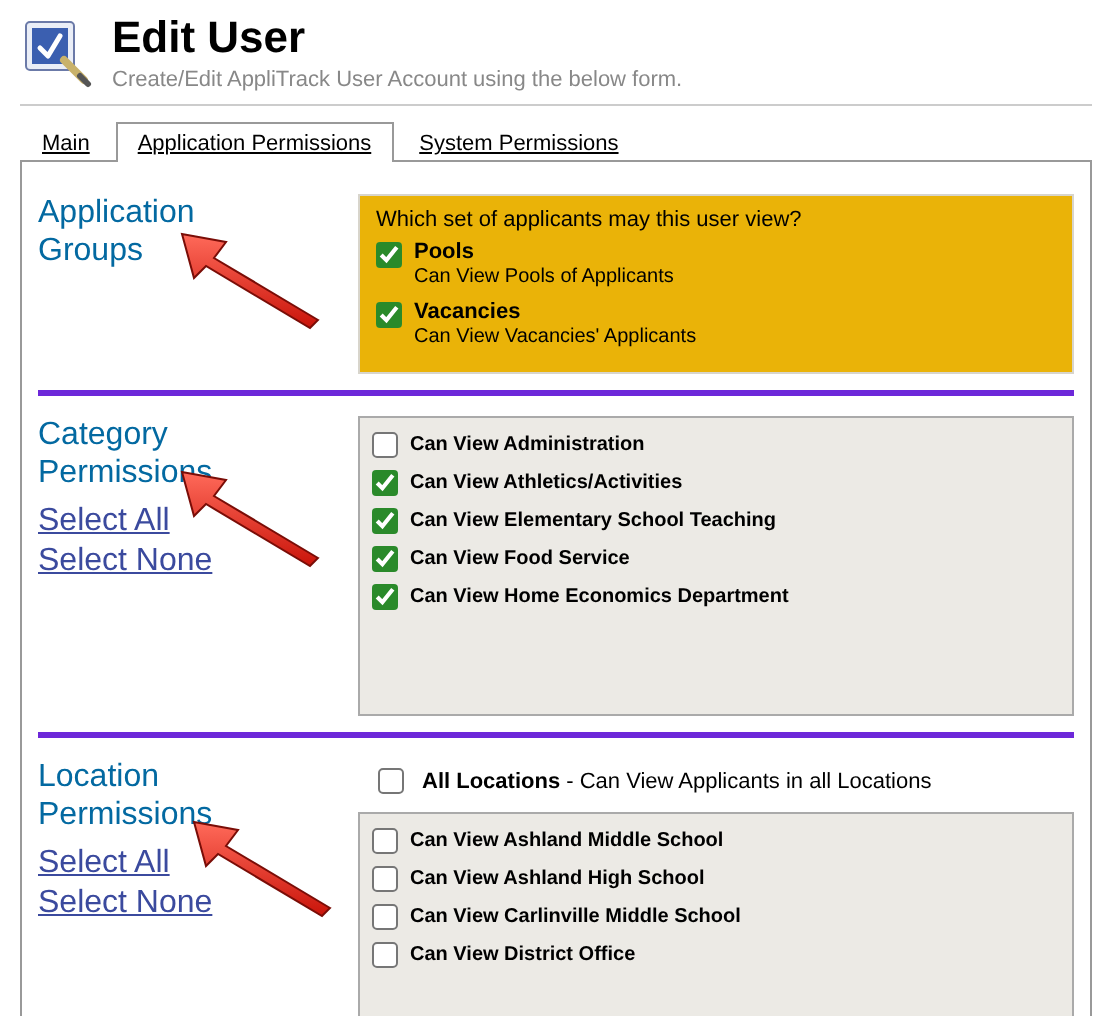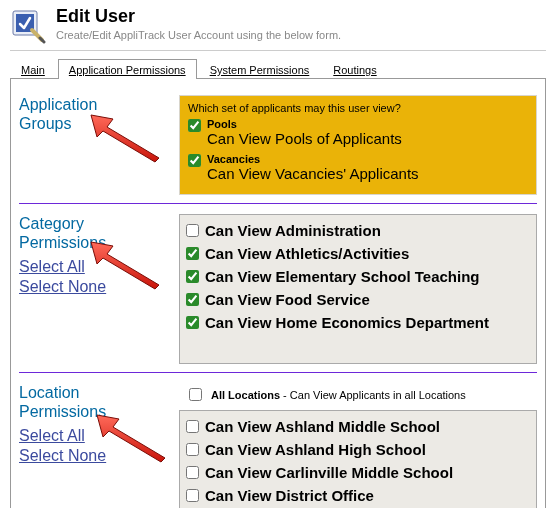--- a/index.html
+++ b/index.html
@@ -19,21 +19,21 @@
   }
   .header-icon {
     width: 36px;
     height: 36px;
     position: relative;
     flex-shrink: 0;
     margin-top: 2px;
   }
   .header-text h1 {
     margin: 0;
-    font-size: 18px;
+    font-size: 22px;
     font-weight: bold;
     color: #000;
   }
   .header-text p {
     margin: 2px 0 0 0;
     font-size: 11px;
     color: #888;
   }
   .hr-line {
     border: 0;
@@ -82,21 +82,21 @@
     margin: 0 10px;
     padding: 10px 8px 6px 8px;
     position: relative;
   }
   .section {
     display: flex;
     gap: 10px;
     padding: 6px 0 8px 0;
   }
   .section + .section {
-    border-top: 1px solid #6d28d9;
+    border-top: 3px solid #6d28d9;
     padding-top: 10px;
   }
   .section-left {
     width: 150px;
     flex-shrink: 0;
     position: relative;
   }
   .section-title {
     color: #0369a1;
     font-size: 16px;
@@ -135,42 +135,42 @@
     gap: 6px;
     margin-bottom: 6px;
   }
   .opt-row input[type=checkbox] {
     margin: 1px 0 0 0;
     width: 13px; height: 13px;
     flex-shrink: 0;
     accent-color: #2a8a2a;
   }
   .opt-text strong { font-weight: bold; }
-  .opt-text .sub { font-size: 15px; color: #000; margin-top: 12px; }
+  .opt-text .sub { font-size: 10px; color: #000; margin-top: 12px; }
   .scroll-box {
     background: #eceae5;
     border: 1px solid #aaa;
     height: 150px;
     overflow-y: scroll;
     padding: 4px 6px;
     position: relative;
   }
   .scroll-box.tall { height: 110px; }
   .check-row {
     display: flex;
     align-items: center;
     gap: 6px;
     padding: 3px 0;
   }
   .check-row input[type=checkbox] {
     margin: 0;
     width: 13px; height: 13px;
     accent-color: #2a8a2a;
   }
-  .check-row label { font-weight: bold; font-size: 15px; }
+  .check-row label { font-weight: bold; font-size: 10px; }
   .loc-all-row {
     display: flex;
     align-items: center;
     gap: 6px;
     padding: 2px 0 6px 6px;
   }
   .loc-all-row label { font-size: 11px; }
   .loc-all-row .desc { font-weight: normal; }
   
   .arrow {
@@ -196,21 +196,20 @@
     <p>Create/Edit AppliTrack User Account using the below form.</p>
   </div>
 </div>
 <hr class="hr-line">
 
 <div class="tabs">
   <div class="tab-strip-line"></div>
   <div class="tab">Main</div>
   <div class="tab active">Application Permissions</div>
   <div class="tab">System Permissions</div>
-  <div class="tab">Routings</div>
 </div>
 
 <div class="panel">
 
   <div class="section">
     <div class="section-left">
       <div class="section-title">
         <span>Application</span><br>
         <span>Groups</span>
       </div>

